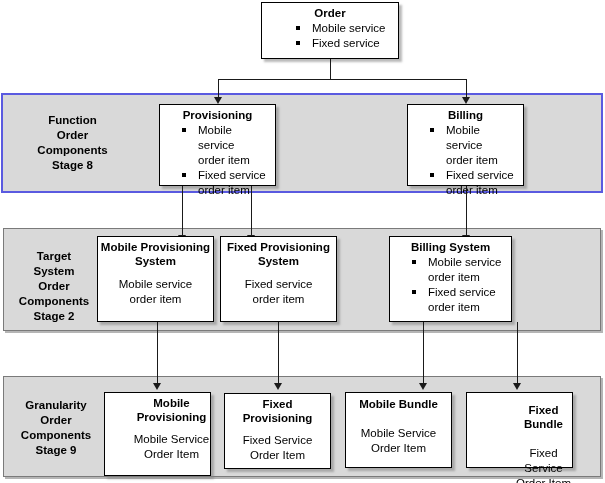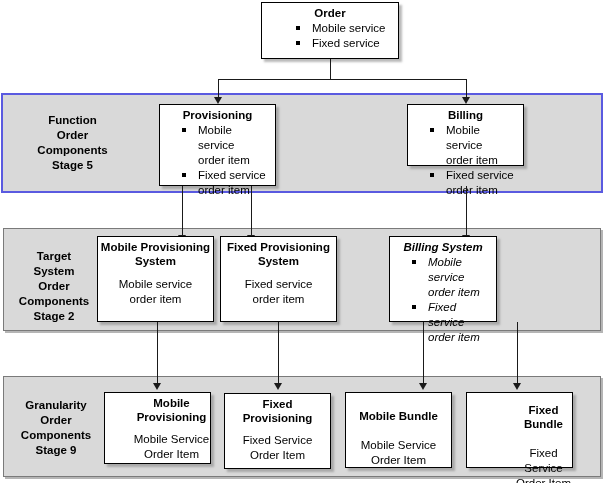--- a/index.html
+++ b/index.html
@@ -137,21 +137,21 @@
 
 <div id="diagram">
 
   <div class="band band-stage1"></div>
   <div class="band band-stage2"></div>
   <div class="band band-stage3"></div>
 
   <div class="band-label" style="left:10px; top:113px; width:125px;">Function
 Order
 Components
-Stage 5</div>
+Stage 8</div>
   <div class="band-label" style="left:8px; top:249px; width:92px;">Target
 System
 Order
 Components
 Stage 2</div>
   <div class="band-label" style="left:8px; top:398px; width:96px;">Granularity
 Order
 Components
 Stage 9</div>
 
@@ -173,21 +173,21 @@
   <div class="box" style="left:159px; top:104px; width:117px; height:82px;">
     <span class="box-title">Provisioning</span>
     <ul class="box-list">
       <li>Mobile service
 order item</li>
       <li>Fixed service
 order item</li>
     </ul>
   </div>
 
-  <div class="box" style="left:407px; top:104px; width:117px; height:62px;">
+  <div class="box" style="left:407px; top:104px; width:117px; height:82px;">
     <span class="box-title">Billing</span>
     <ul class="box-list">
       <li>Mobile service
 order item</li>
       <li>Fixed service
 order item</li>
     </ul>
   </div>
 
   <div class="vline" style="left:182px; top:186px; height:51px;"></div>
@@ -206,21 +206,21 @@
 order item</span>
   </div>
 
   <div class="box" style="left:220px; top:236px; width:117px; height:86px;">
     <span class="box-title">Fixed Provisioning
 System</span>
     <span class="box-plain" style="margin-top:9px;">Fixed service
 order item</span>
   </div>
 
-  <div class="box" style="left:389px; top:236px; width:108px; height:86px;font-style:italic;">
+  <div class="box" style="left:389px; top:236px; width:123px; height:86px;">
     <span class="box-title">Billing System</span>
     <ul class="box-list">
       <li>Mobile service
 order item</li>
       <li>Fixed service
 order item</li>
     </ul>
   </div>
 
   <div class="vline" style="left:157px; top:322px; height:63px;"></div>
@@ -228,36 +228,36 @@
 
   <div class="vline" style="left:278px; top:322px; height:63px;"></div>
   <div class="arrowhead" style="left:274px; top:383px;"></div>
 
   <div class="vline" style="left:423px; top:322px; height:63px;"></div>
   <div class="arrowhead" style="left:419px; top:383px;"></div>
 
   <div class="vline" style="left:517px; top:322px; height:63px;"></div>
   <div class="arrowhead" style="left:513px; top:383px;"></div>
 
-  <div class="box" style="left:104px; top:392px; width:107px; height:72px;padding-left:28px;">
+  <div class="box" style="left:104px; top:392px; width:107px; height:84px;padding-left:28px;">
     <span class="box-title">Mobile
 Provisioning</span>
     <span class="box-plain" style="margin-top:8px;">Mobile Service
 Order Item</span>
   </div>
 
   <div class="box" style="left:224px; top:393px; width:107px; height:76px;">
     <span class="box-title">Fixed
 Provisioning</span>
     <span class="box-plain" style="margin-top:8px;">Fixed Service
 Order Item</span>
   </div>
 
   <div class="box" style="left:345px; top:392px; width:107px; height:76px;">
-    <span class="box-title" style="padding-top:16px;">Mobile Bundle</span>
+    <span class="box-title" style="padding-top:4px;">Mobile Bundle</span>
     <span class="box-plain" style="margin-top:15px;">Mobile Service
 Order Item</span>
   </div>
 
   <div class="box" style="left:466px; top:392px; width:107px; height:76px;padding-left:48px;">
     <span class="box-title" style="padding-top:10px;">Fixed Bundle</span>
     <span class="box-plain" style="margin-top:15px;">Fixed Service
 Order Item</span>
   </div>
 

